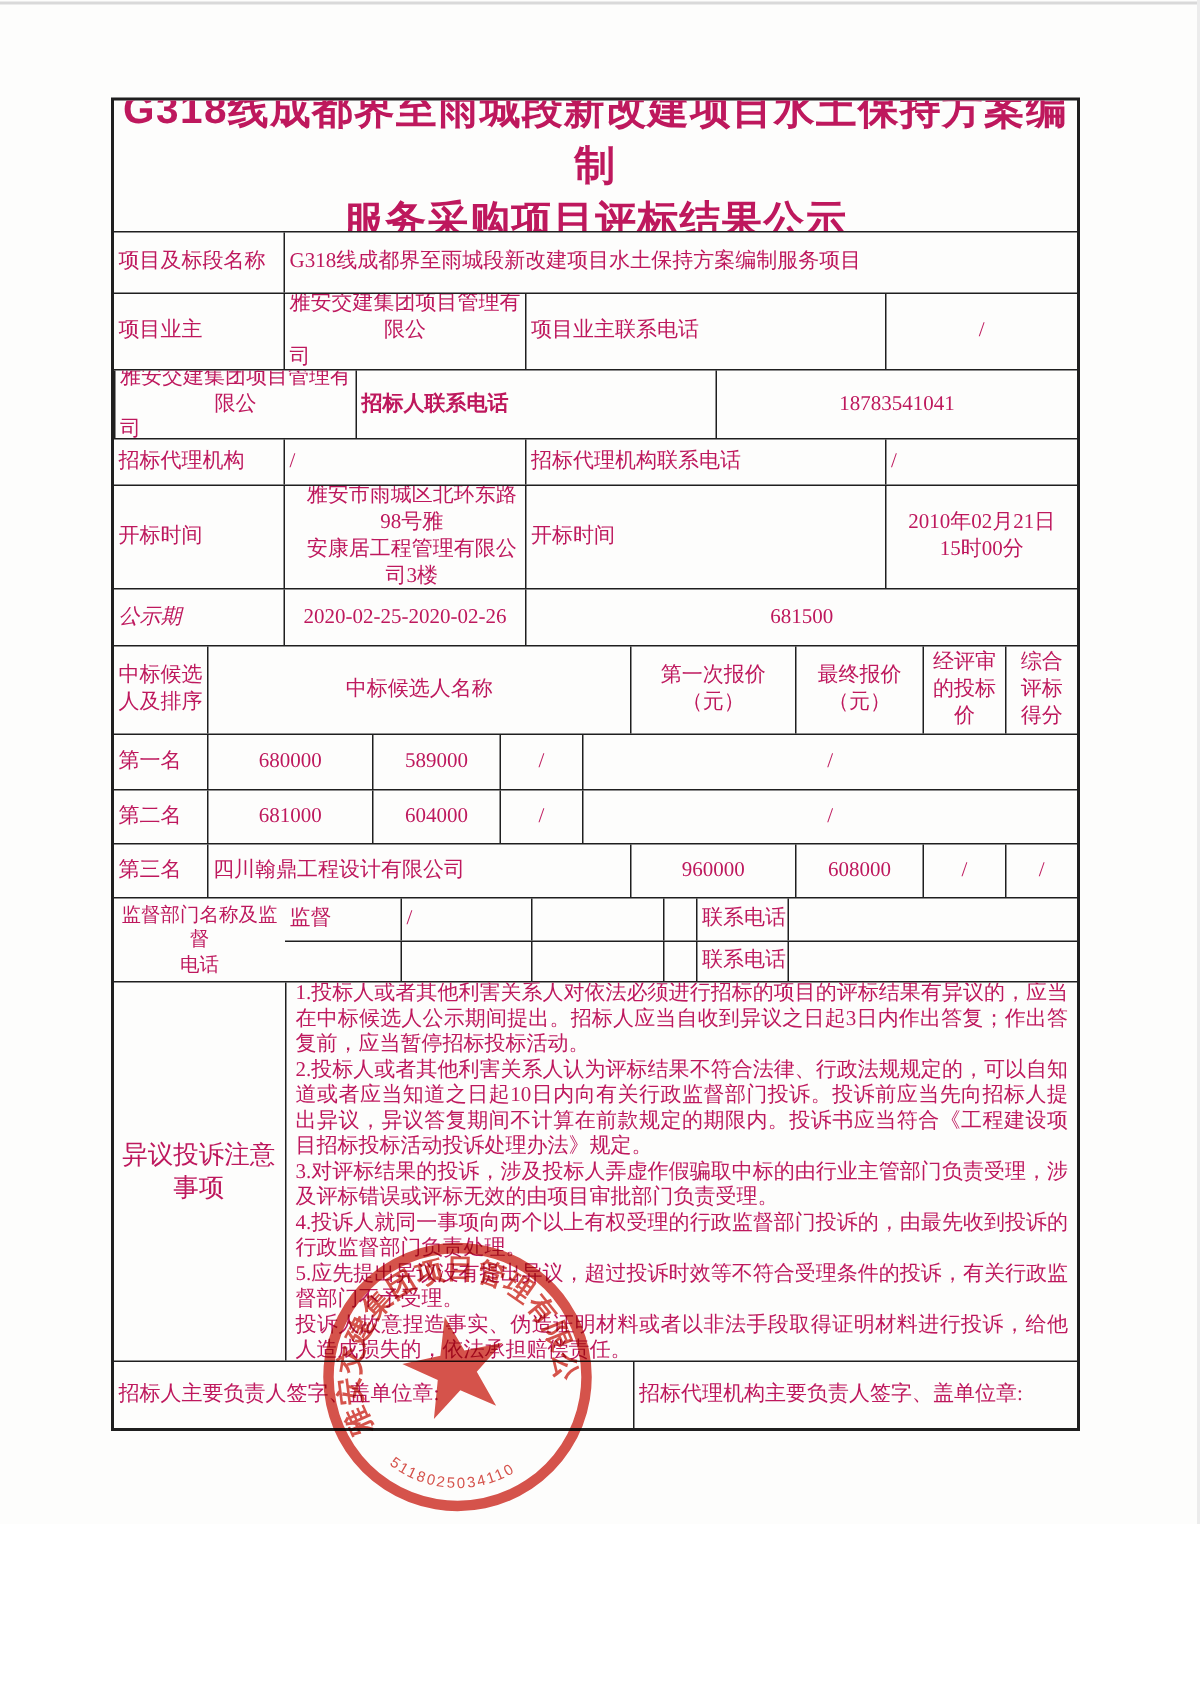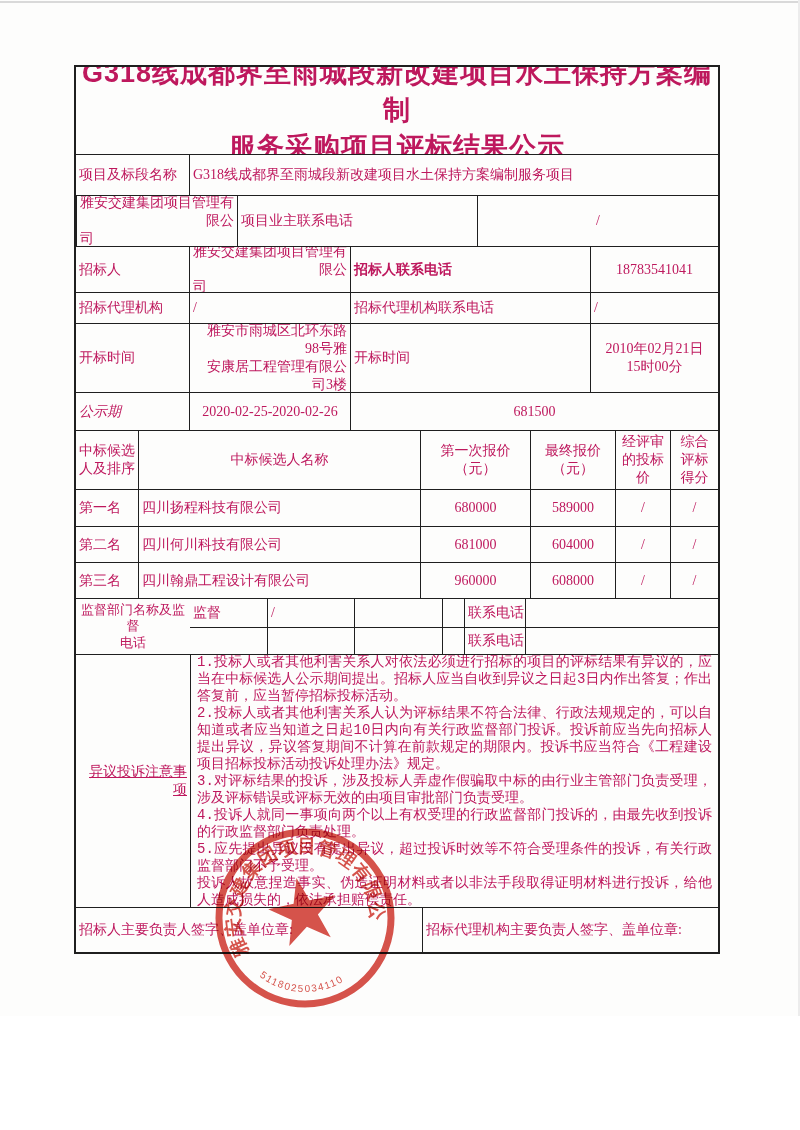--- a/index.html
+++ b/index.html
@@ -8,29 +8,29 @@
   .scanline-top{position:absolute;left:0;top:1px;width:100%;height:2px;background:#d9d9d9;}
   .scanline-right{position:absolute;right:0;top:0;width:2px;height:100%;background:#ececec;}
 
   .tb{position:absolute;left:74px;top:65px;width:646px;border:2px solid #1f1f1f;box-sizing:border-box;}
   .row{display:flex;border-top:1px solid #1f1f1f;}
   .row.first{border-top:none;}
   .c{border-left:1px solid #1f1f1f;box-sizing:border-box;display:flex;flex-direction:column;
      justify-content:center;padding:1px 3px;overflow:hidden;line-height:1.28;}
   .c.nol{border-left:none;}
   .ctr{align-items:center;text-align:center;}
-  .lft{align-items:flex-start;text-align:right;}
+  .lft{align-items:flex-start;text-align:center;}
   .fill{flex:1;}
   .nowrap{white-space:nowrap;}
 
   .title-cell{align-items:center;justify-content:center;text-align:center;
       font-family:"Liberation Sans",sans-serif;font-weight:700;font-size:27px;line-height:37px;letter-spacing:1px;}
 
   .notice-body{justify-content:center;padding:2px 6px;line-height:17px;}
-  .notice-body div{text-align:justify;font-family:Liberation Mono, monospace;}
+  .notice-body div{text-align:justify;}
 
   .seal{position:absolute;left:195px;top:808px;width:220px;height:220px;
         transform:rotate(-12deg);opacity:0.85;mix-blend-mode:multiply;pointer-events:none;}
 </style>
 </head>
 <body>
 
 <div class="page">
   <div class="scanline-top"></div>
   <div class="scanline-right"></div>
@@ -43,30 +43,30 @@
         <div>服务采购项目评标结果公示</div>
       </div>
     </div>
 
     <div class="row" style="height:40px;">
       <div class="c nol lft" style="width:113px;">项目及标段名称</div>
       <div class="c lft fill">G318线成都界至雨城段新改建项目水土保持方案编制服务项目</div>
     </div>
 
     <div class="row" style="height:50px;">
+      <div class="c nol lft" style="width:113px;">项目业主</div>
       <div class="c lft" style="width:161px;">
         <div>雅安交建集团项目管理有限公</div>
         <div>司</div>
       </div>
       <div class="c lft" style="width:240px;">项目业主联系电话</div>
       <div class="c ctr fill">/</div>
     </div>
 
     <div class="row" style="height:45px;">
-      <div class="c nol lft" style="width:113px;">招标人</div>
       <div class="c lft" style="width:161px;">
         <div>雅安交建集团项目管理有限公</div>
         <div>司</div>
       </div>
       <div class="c lft" style="width:240px;font-weight:bold;">招标人联系电话</div>
       <div class="c ctr fill">18783541041</div>
     </div>
 
     <div class="row" style="height:30px;">
       <div class="c nol lft" style="width:113px;">招标代理机构</div>
@@ -104,29 +104,27 @@
       <div class="c ctr" style="width:85px;">
         <div>最终报价</div>
         <div>（元）</div>
       </div>
       <div class="c ctr" style="width:55px;">经评审的投标价</div>
       <div class="c ctr fill">综合评标得分</div>
     </div>
 
     <div class="row" style="height:36px;">
       <div class="c nol lft nowrap" style="width:62px;">第一名</div>
-      <div class="c lft" style="width:282px;">四川扬程科技有限公司</div>
       <div class="c ctr" style="width:110px;">680000</div>
       <div class="c ctr" style="width:85px;">589000</div>
       <div class="c ctr" style="width:55px;">/</div>
       <div class="c ctr fill">/</div>
     </div>
     <div class="row" style="height:35px;">
       <div class="c nol lft nowrap" style="width:62px;">第二名</div>
-      <div class="c lft" style="width:282px;">四川何川科技有限公司</div>
       <div class="c ctr" style="width:110px;">681000</div>
       <div class="c ctr" style="width:85px;">604000</div>
       <div class="c ctr" style="width:55px;">/</div>
       <div class="c ctr fill">/</div>
     </div>
     <div class="row" style="height:35px;">
       <div class="c nol lft nowrap" style="width:62px;">第三名</div>
       <div class="c lft" style="width:282px;">四川翰鼎工程设计有限公司</div>
       <div class="c ctr" style="width:110px;">960000</div>
       <div class="c ctr" style="width:85px;">608000</div>
@@ -153,21 +151,21 @@
           <div class="c lft" style="width:87px;"></div>
           <div class="c" style="width:88px;"></div>
           <div class="c" style="width:22px;"></div>
           <div class="c lft nowrap" style="width:61px;padding-right:0;">联系电话</div>
           <div class="c fill"></div>
         </div>
       </div>
     </div>
 
     <div class="row" style="height:252px;">
-      <div class="c nol lft" style="width:114px;padding-left:2px;font-size:14px;text-decoration:underline;">异议投诉注意事项</div>
+      <div class="c nol lft" style="width:114px;padding-left:2px;font-size:17px;">异议投诉注意事项</div>
       <div class="c fill notice-body">
         <div>1.投标人或者其他利害关系人对依法必须进行招标的项目的评标结果有异议的，应当在中标候选人公示期间提出。招标人应当自收到异议之日起3日内作出答复；作出答复前，应当暂停招标投标活动。</div>
         <div>2.投标人或者其他利害关系人认为评标结果不符合法律、行政法规规定的，可以自知道或者应当知道之日起10日内向有关行政监督部门投诉。投诉前应当先向招标人提出异议，异议答复期间不计算在前款规定的期限内。投诉书应当符合《工程建设项目招标投标活动投诉处理办法》规定。</div>
         <div>3.对评标结果的投诉，涉及投标人弄虚作假骗取中标的由行业主管部门负责受理，涉及评标错误或评标无效的由项目审批部门负责受理。</div>
         <div>4.投诉人就同一事项向两个以上有权受理的行政监督部门投诉的，由最先收到投诉的行政监督部门负责处理。</div>
         <div>5.应先提出异议没有提出异议，超过投诉时效等不符合受理条件的投诉，有关行政监督部门不予受理。</div>
         <div>投诉人故意捏造事实、伪造证明材料或者以非法手段取得证明材料进行投诉，给他人造成损失的，依法承担赔偿责任。</div>
       </div>
     </div>
 

